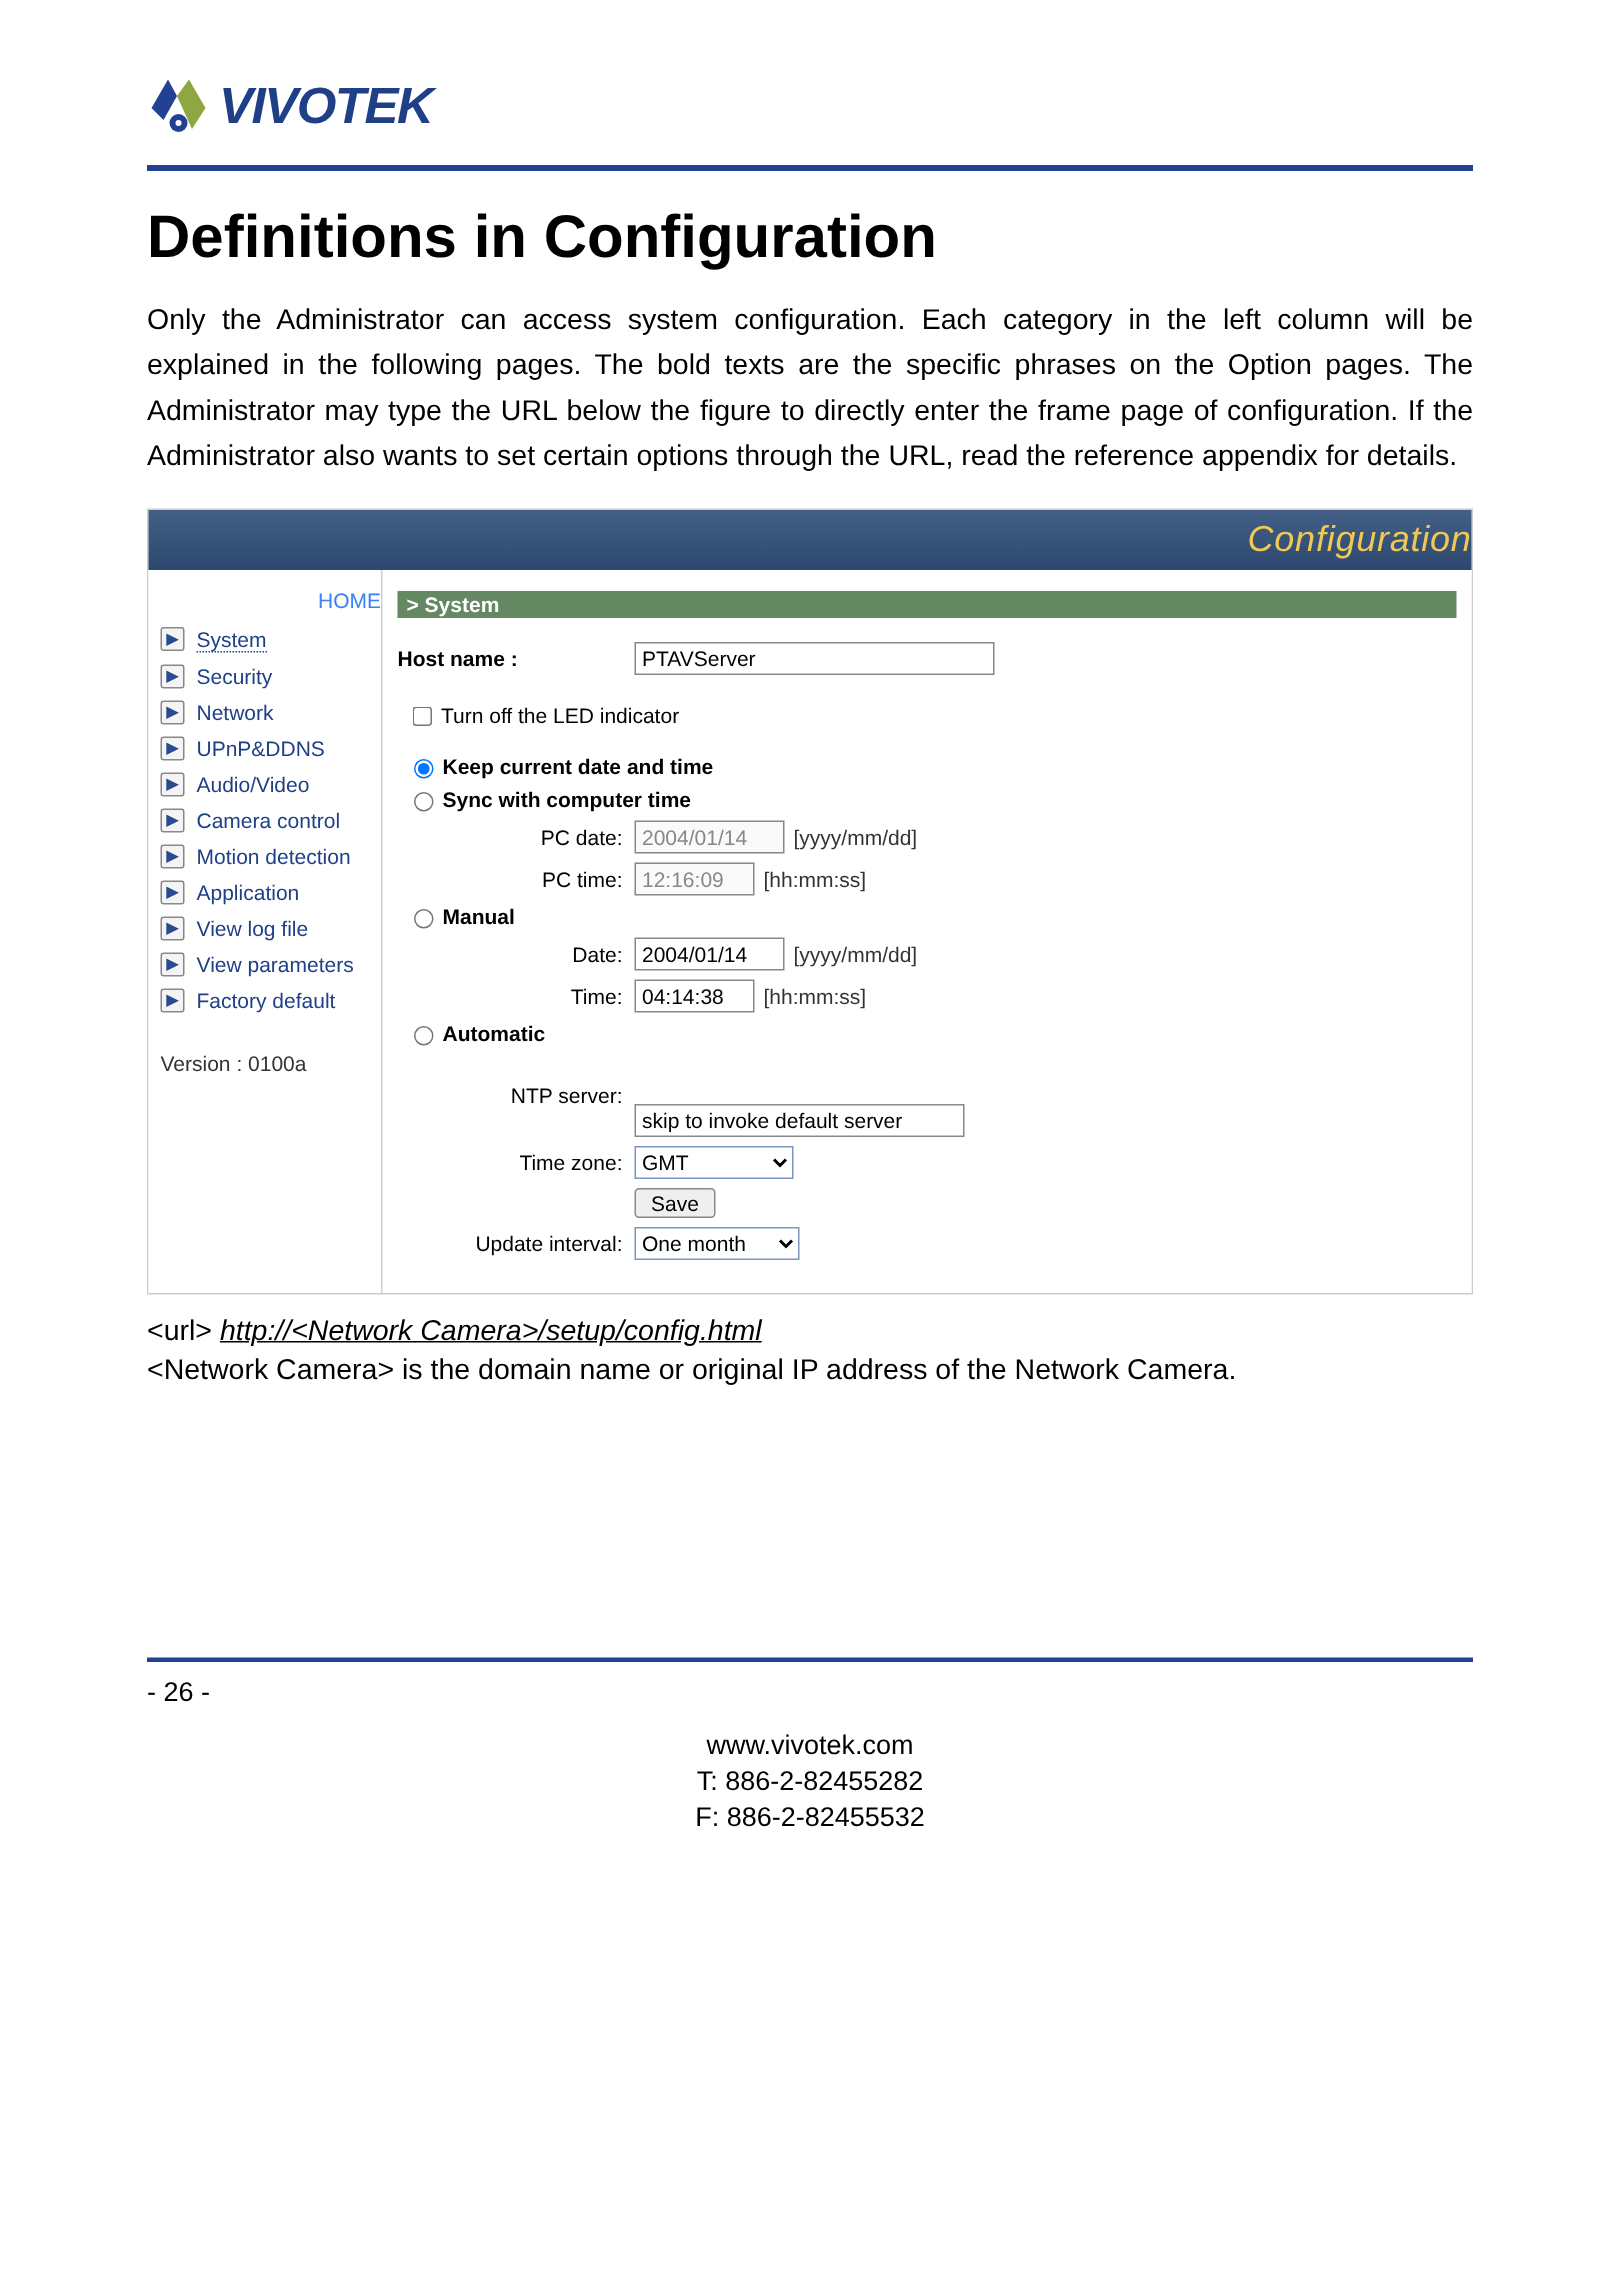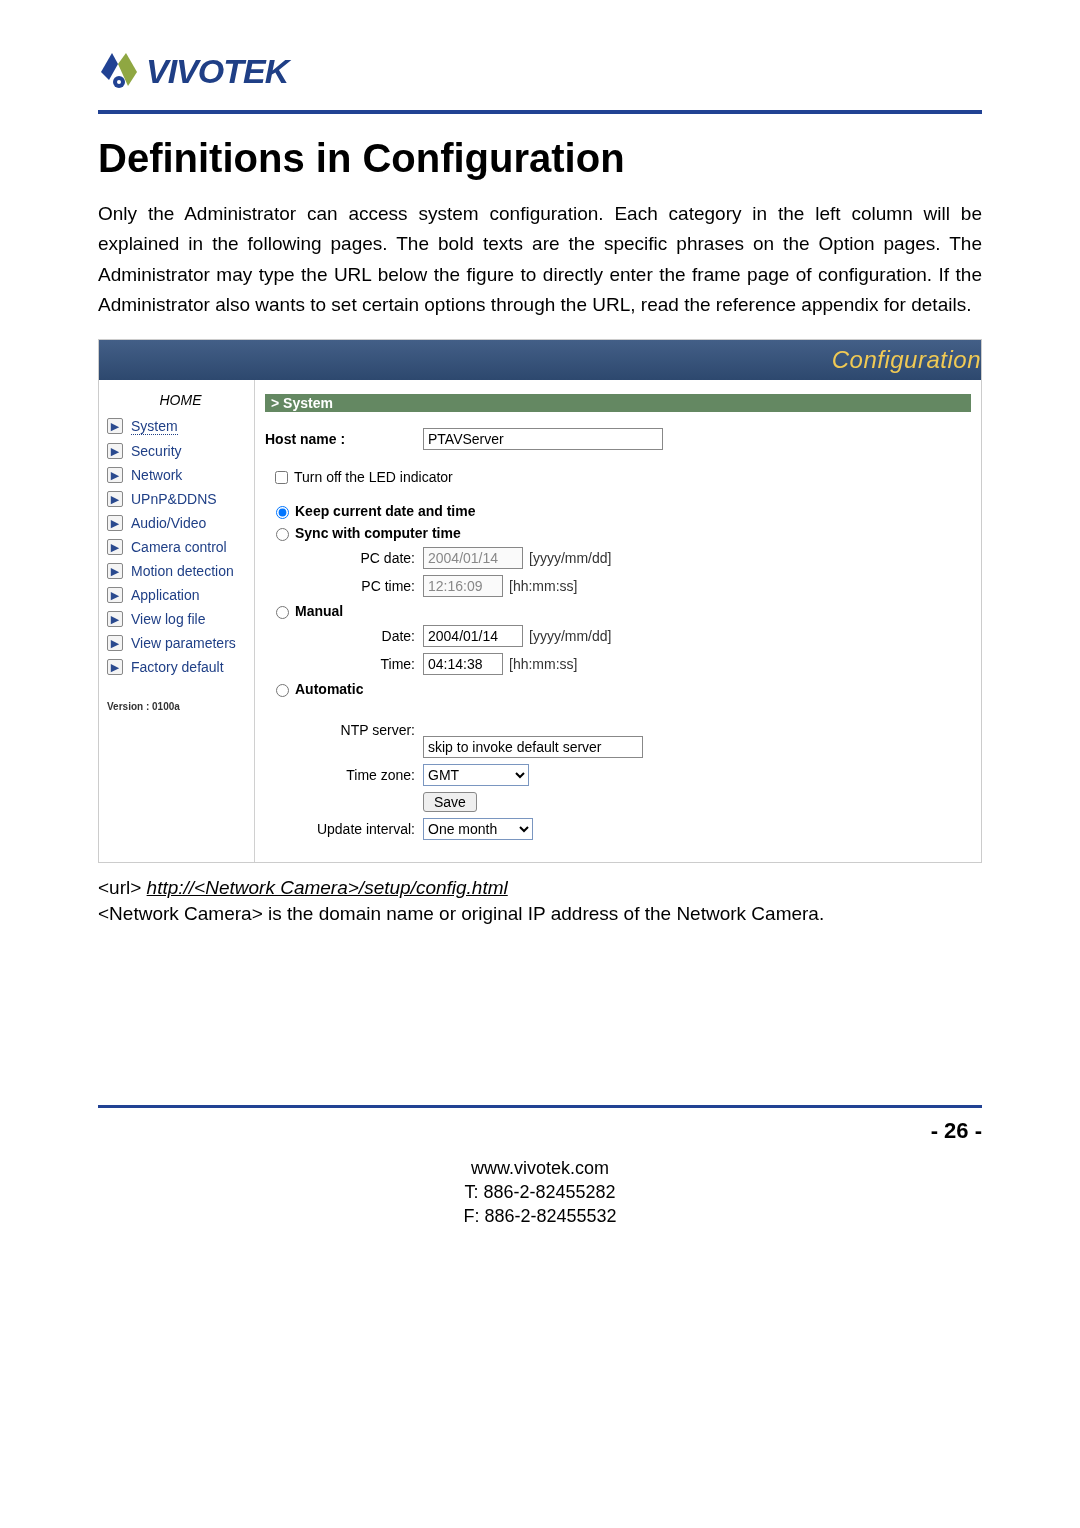--- a/index.html
+++ b/index.html
@@ -81,24 +81,23 @@
     min-height: 430px;
   }
   .sidebar {
     width: 156px;
     border-right: 1px solid #d0d0d0;
     padding: 12px 0 12px 8px;
     box-sizing: border-box;
     font-size: 14px;
   }
   .home-link {
-    text-align: center;
+    text-align: right;
     margin-bottom: 6px;
-    color: #000000;
-    font-style: italic;
+    color: #3b82f6;
   }
   .nav-item {
     display: flex;
     align-items: center;
     padding: 4px 0;
   }
   .nav-arrow {
     width: 14px;
     height: 14px;
     border: 1px solid #888;
@@ -111,23 +110,22 @@
     border-radius: 2px;
   }
   .nav-label {
     color: #1f3f86;
   }
   .nav-current {
     border-bottom: 1px dotted #1f3f86;
   }
   .version {
     margin-top: 22px;
-    font-size: 10px;
+    font-size: 14px;
     color: #333;
-    font-weight: bold;
   }
   .config {
     flex: 1;
     padding: 14px 10px 16px 10px;
     box-sizing: border-box;
   }
   .section-head {
     background: #648862;
     color: #fff;
     font-weight: 700;
@@ -201,23 +199,23 @@
     font-size: 19px;
     margin: 2px 0 0 0;
   }
   
   .footer-rule {
     border: 0;
     border-top: 3px solid #214293;
     margin: 180px 0 10px 0;
   }
   .page-num {
-    text-align: right;
-    font-weight: 700;
-    font-size: 22px;
+    text-align: left;
+    font-weight: 400;
+    font-size: 18px;
     margin-bottom: 12px;
   }
   .footer-lines {
     text-align: center;
     font-size: 18px;
     line-height: 1.35;
   }
 </style>
 </head>
 <body>

